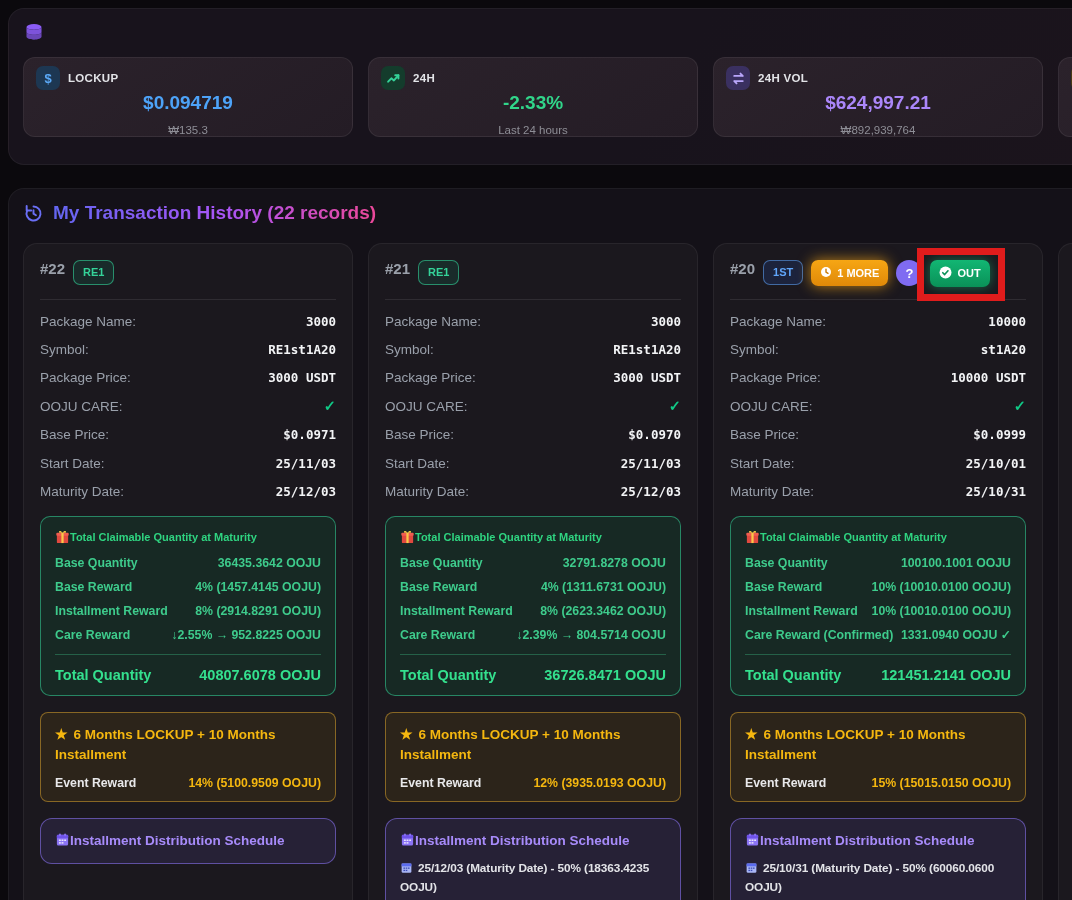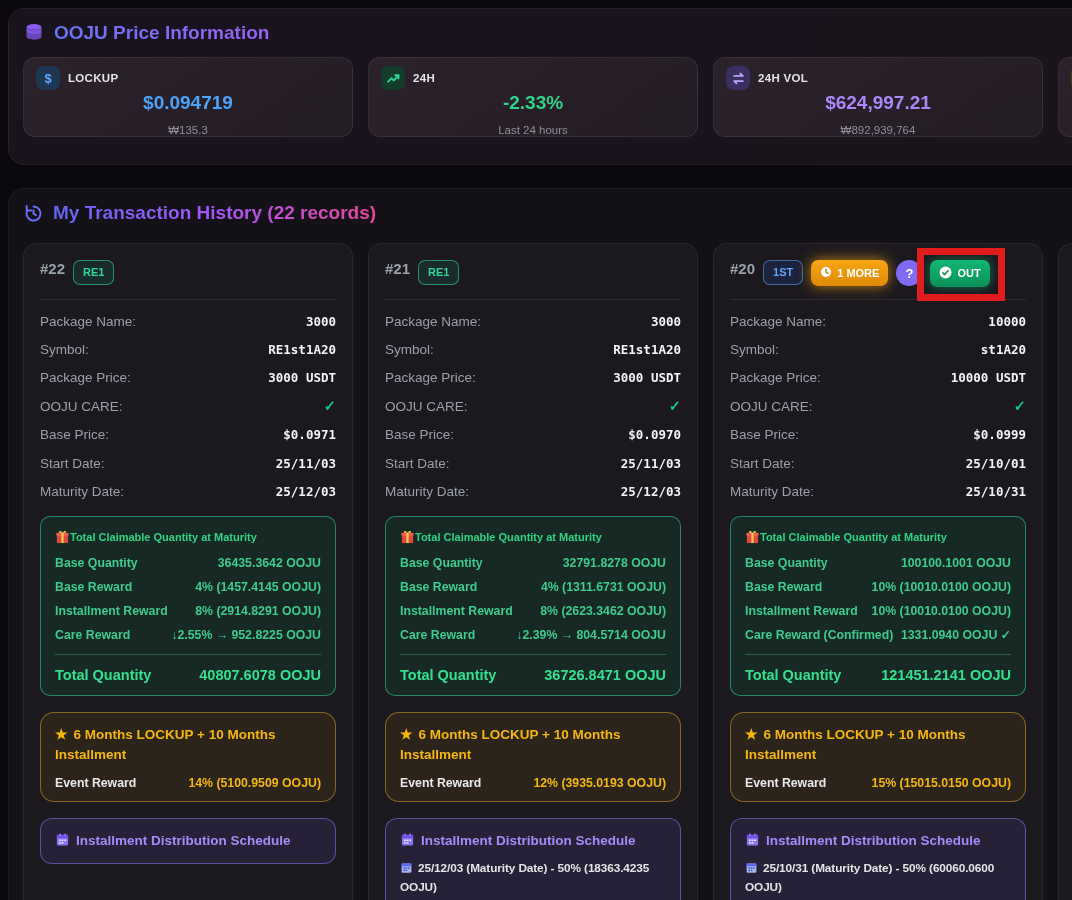--- a/index.html
+++ b/index.html
@@ -80,50 +80,49 @@
 
   .claim-box { margin-top:10px; border-radius:10px; background:rgba(18,84,52,0.30);
     border:1px solid rgba(52,211,153,0.55); padding:12px 14px; }
   .claim-title { color:#2fd481; font-size:11px; font-weight:bold; display:flex; align-items:center; gap:0; }
   .claim-row { display:flex; justify-content:space-between; margin-top:10px;
     font-size:12.3px; font-weight:bold; color:#3ecb8c; }
   .claim-row:first-of-type { margin-top:13px; }
   .claim-div { border:none; border-top:1px solid rgba(62,203,140,0.35); margin:12px 0; }
   .claim-total { display:flex; justify-content:space-between; color:#34e08e; font-size:14.5px; font-weight:bold; }
 
-  .lockup-box { margin-top:16px; border-radius:14px; background:rgba(124,93,10,0.18);
+  .lockup-box { margin-top:16px; border-radius:8px; background:rgba(124,93,10,0.18);
     border:1px solid rgba(214,158,46,0.55); padding:11px 14px; }
   .lockup-title { color:#f5b70f; font-size:13.5px; font-weight:bold; line-height:20px; }
   .lockup-title .star { margin-right:6px; font-size:14px; }
   .lockup-row { display:flex; justify-content:space-between; margin-top:11px; font-size:12.3px; font-weight:bold; }
   .lockup-row .lr-label { color:#e8e8ea; }
   .lockup-row .lr-value { color:#f5b70f; }
 
   .sched-box { margin-top:16px; border-radius:12px; background:rgba(98,79,180,0.16);
     border:1px solid rgba(134,111,235,0.6); padding:13px 14px; }
   .sched-box.tight { padding-right:30px; }
-  .sched-title { color:#a78bfa; font-size:13.5px; font-weight:bold; display:flex; align-items:center; gap:6px; }
+  .sched-title { color:#a78bfa; font-size:13.5px; font-weight:bold; display:flex; align-items:center; gap:0; }
   .sched-item { margin-top:9px; font-size:11.8px; font-weight:bold; color:#e3e4e8; line-height:19px; letter-spacing:-0.1px; }
   .sched-item svg { vertical-align:-2px; margin-right:5px; }
 
   #red-box { position:absolute; border:7px solid #e01c1c; z-index:20; }
 </style>
 </head>
 <body>
 
 <div class="section" id="price-section">
   <div class="section-title">
     <span>
         <svg width="22" height="22" viewBox="0 0 24 24" fill="#8b5cf6">
           <ellipse cx="12" cy="5.4" rx="8.2" ry="3.1"></ellipse>
           <path d="M3.8 5.4v5.4c0 1.75 3.65 3.1 8.2 3.1s8.2-1.35 8.2-3.1V5.4c0 1.75-3.65 3.1-8.2 3.1S3.8 7.15 3.8 5.4z" opacity="0.88"></path>
           <path d="M3.8 10.8v5.4c0 1.75 3.65 3.1 8.2 3.1s8.2-1.35 8.2-3.1v-5.4c0 1.75-3.65 3.1-8.2 3.1s-8.2-1.35-8.2-3.1z" opacity="0.72"></path>
         </svg>
       </span>
-    <span class="grad-blue">OOJU Price Information</span>
   </div>
   <div class="price-cards" id="price-cards">
       <div class="price-card">
         <div class="pc-head">
           <span class="pc-icon blue">$</span>
           <span class="pc-label">LOCKUP</span>
         </div>
         <div class="pc-value blue">$0.094719</div>
         <div class="pc-sub">₩135.3</div>
       </div>

